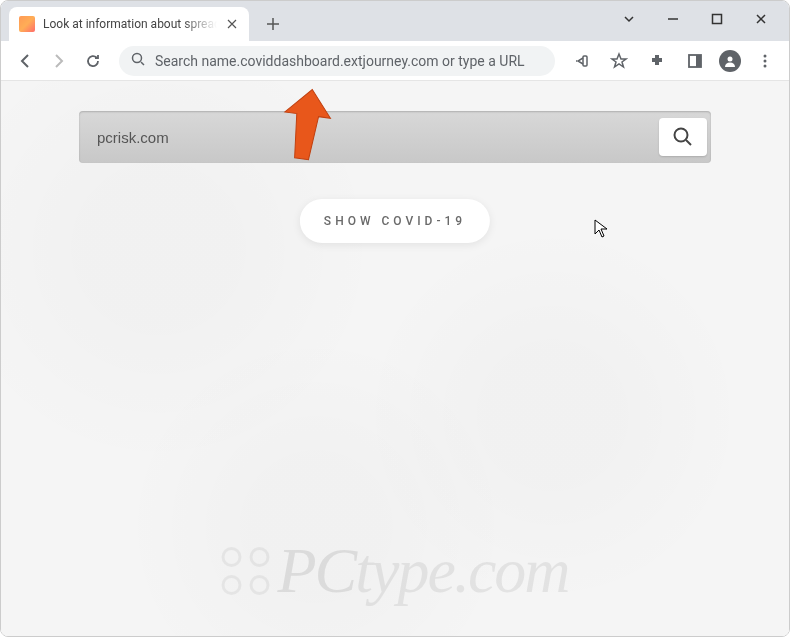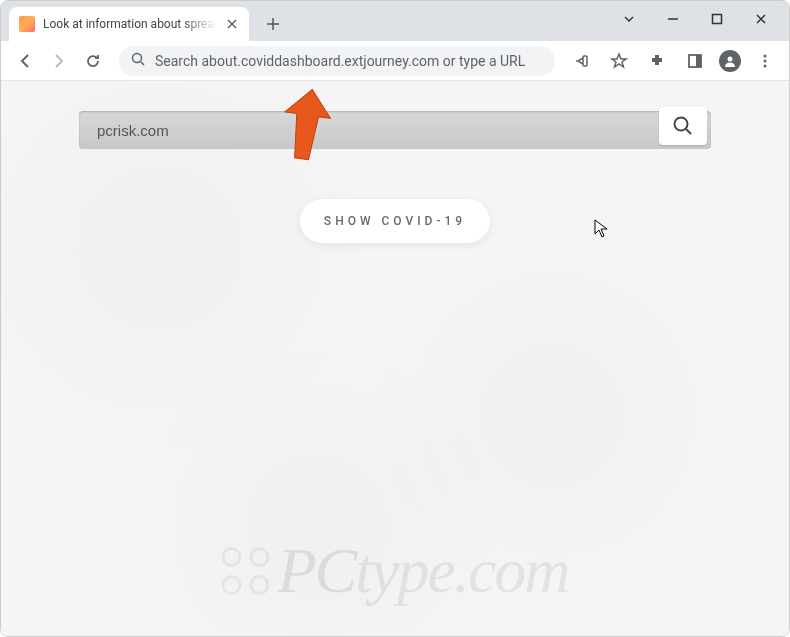--- a/index.html
+++ b/index.html
@@ -149,25 +149,25 @@
   background-image: 
     radial-gradient(circle at 20% 30%, rgba(0,0,0,0.015) 10%, transparent 30%),
     radial-gradient(circle at 70% 60%, rgba(0,0,0,0.015) 10%, transparent 30%),
     radial-gradient(circle at 40% 80%, rgba(0,0,0,0.015) 10%, transparent 30%);
 }
 .search-bar {
   position: absolute;
   top: 30px;
   left: 78px;
   right: 78px;
-  height: 38px;
+  height: 52px;
   background: linear-gradient(to bottom, #d8d8d8, #c8c8c8);
   border-radius: 4px;
   display: flex;
-  align-items: flex-end;
+  align-items: center;
   box-shadow: inset 0 1px 2px rgba(0,0,0,0.2);
 }
 .search-input {
   flex: 1;
   height: 100%;
   background: transparent;
   border: none;
   padding: 0 18px;
   font-size: 15px;
   color: #555;
@@ -302,21 +302,21 @@
         <path d="M14 9a5 5 0 11-1.5-3.5M14 3v3h-3" stroke="#5f6368" stroke-width="1.8" fill="none"></path>
       </svg>
   </div>
   <div class="omnibox">
     <span>
       <svg width="14" height="14" viewBox="0 0 14 14">
           <circle cx="6" cy="6" r="4.5" stroke="#5f6368" stroke-width="1.5" fill="none"></circle>
           <path d="M10 10l3 3" stroke="#5f6368" stroke-width="1.5"></path>
         </svg>
     </span>
-    <span class="omnibox-text">Search about.coviddashboard.extjourney.com or type a URL</span>
+    <span class="omnibox-text">Search name.coviddashboard.extjourney.com or type a URL</span>
   </div>
   <div class="toolbar-right">
     <div class="toolbar-icon">
       <svg width="18" height="18" viewBox="0 0 18 18">
           <path d="M11 6l-5 3 5 3M4 9h1" stroke="#5f6368" stroke-width="1.5" fill="none"></path>
           <rect x="11" y="4" width="4" height="10" rx="1" stroke="#5f6368" stroke-width="1.5" fill="none"></rect>
         </svg>
     </div>
     <div class="toolbar-icon">
       <svg width="18" height="18" viewBox="0 0 18 18">

